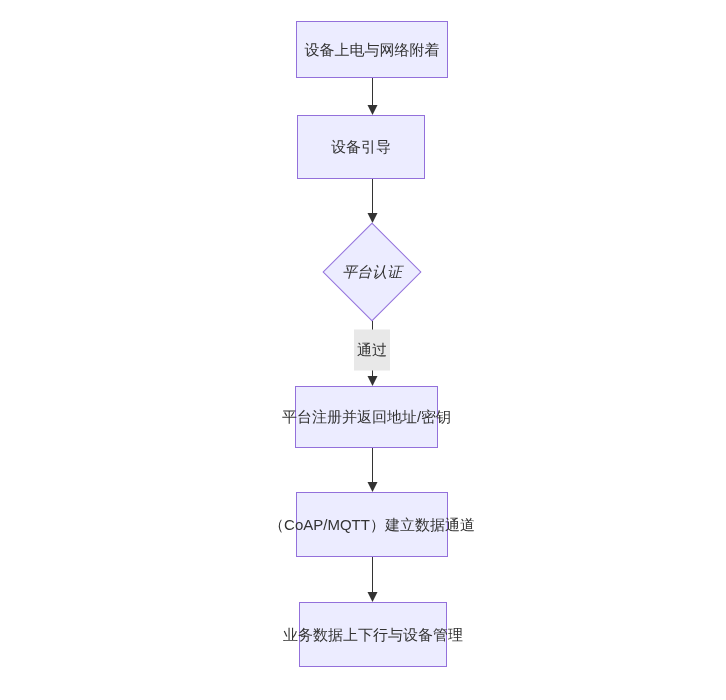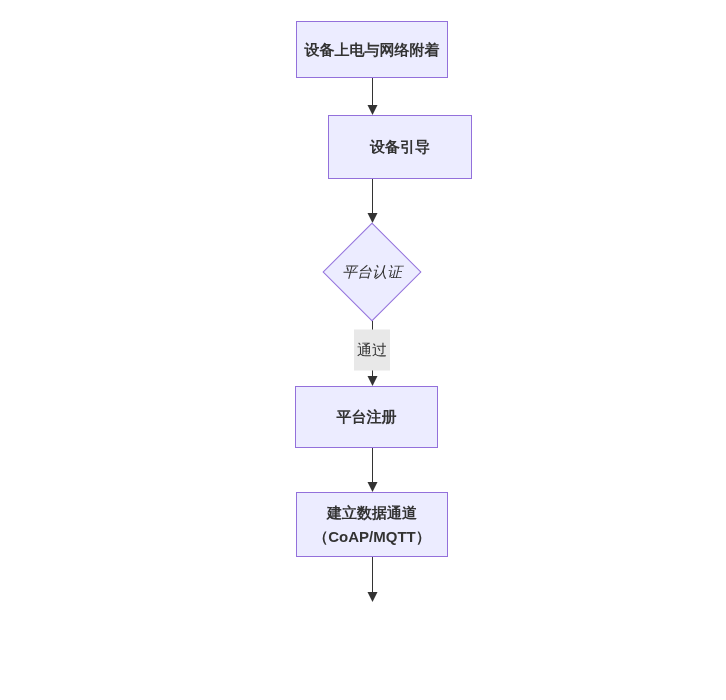--- a/index.html
+++ b/index.html
@@ -19,28 +19,27 @@
     background: var(--bg);
     font-family: "Liberation Sans", "DejaVu Sans", sans-serif;
     color: var(--text);
     overflow: hidden;
   }
   .node {
     position: absolute;
     background: var(--node-fill);
     border: 1px solid var(--node-border);
     display: flex;
-    flex-direction: column;
+    flex-direction: row;
     align-items: center;
     justify-content: center;
     font-size: 15px;
     line-height: 24px;
     text-align: center;
     white-space: nowrap;
-    font-weight: bold;
   }
   .diamond-wrap {
     position: absolute;
     left: 322px; top: 223px;
     width: 100px; height: 98px;
   }
   .diamond-shape {
     position: absolute;
     left: 50%; top: 50%;
     width: 70px; height: 70px;
@@ -99,21 +98,21 @@
 
   <div class="node" style="left:296px; top:21px; width:152px; height:57px;">
     <span>设备上电与网络附着</span>
   </div>
 
   <div class="arrow" style="left:372px; top:78px; height:37px;">
     <div class="line"></div>
     <div class="head"></div>
   </div>
 
-  <div class="node" style="left:297px; top:115px; width:144px; height:64px;margin-left:31px;">
+  <div class="node" style="left:297px; top:115px; width:128px; height:64px;">
     <span>设备引导</span>
   </div>
 
   <div class="arrow" style="left:372px; top:179px; height:44px;">
     <div class="line"></div>
     <div class="head"></div>
   </div>
 
   <div class="diamond-wrap">
     <div class="diamond-shape"></div>
@@ -121,31 +120,36 @@
   </div>
 
   <div class="arrow" style="left:372px; top:321px; height:65px;">
     <div class="line"></div>
     <div class="head"></div>
   </div>
   <div class="edge-label" style="left:372px; top:350px;">通过</div>
 
   <div class="node" style="left:295px; top:386px; width:143px; height:62px;">
     <span>平台注册</span>
+    <span>并返回地址/密钥</span>
   </div>
 
   <div class="arrow" style="left:372px; top:448px; height:44px;">
     <div class="line"></div>
     <div class="head"></div>
   </div>
 
   <div class="node" style="left:296px; top:492px; width:152px; height:65px;">
+    <span>（CoAP/MQTT）</span>
     <span>建立数据通道</span>
-    <span>（CoAP/MQTT）</span>
   </div>
 
   <div class="arrow" style="left:372px; top:557px; height:45px;">
     <div class="line"></div>
     <div class="head"></div>
   </div>
 
+  <div class="node" style="left:299px; top:602px; width:148px; height:65px;">
+    <span>业务数据上下行</span>
+    <span>与设备管理</span>
+  </div>
 
 </div>
 
 </body></html>

